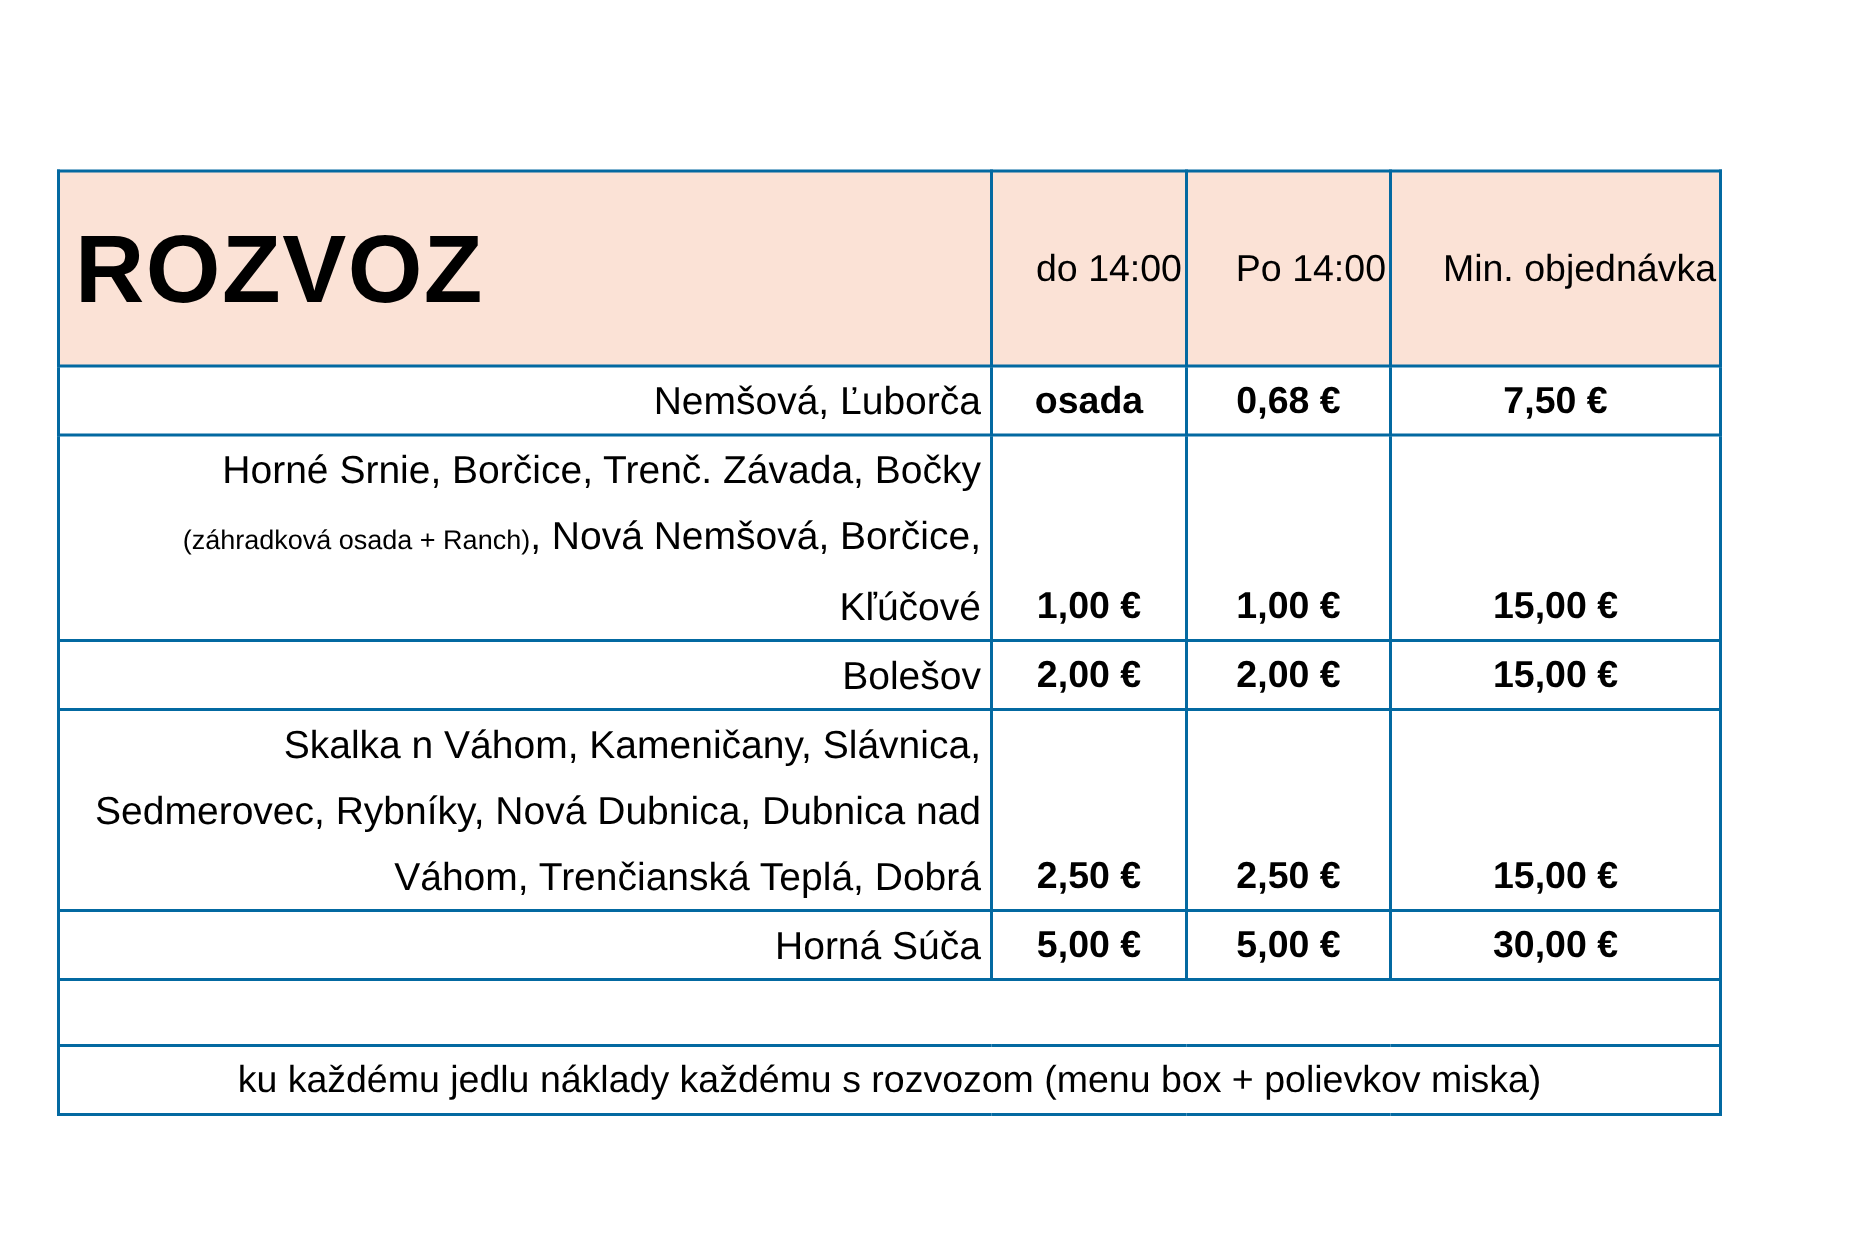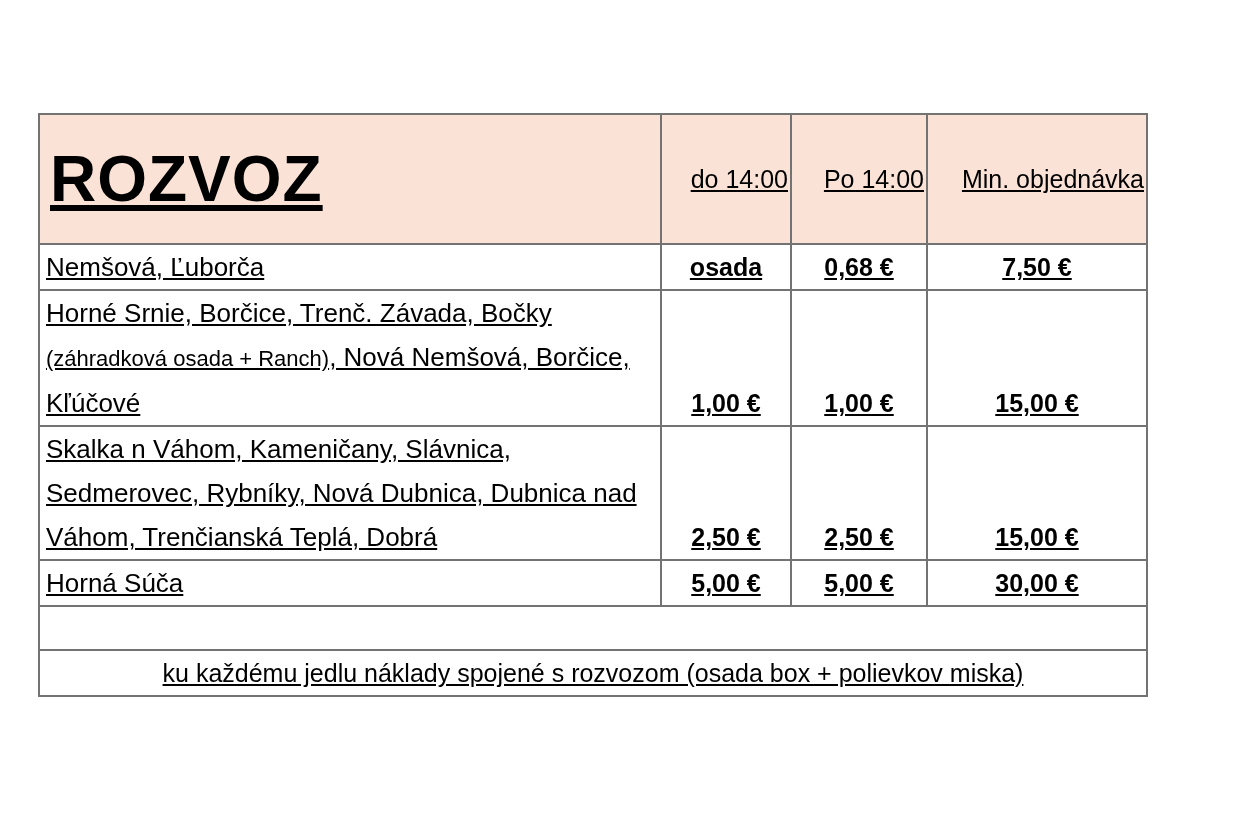--- a/index.html
+++ b/index.html
@@ -1,29 +1,29 @@
 <!DOCTYPE html>
 <html><head>
 <meta charset="utf-8">
 <style>
   html, body { margin: 0; padding: 0; background: #ffffff; }
   body { width: 1241px; height: 834px; position: relative; overflow: hidden;
          font-family: "Liberation Sans", "DejaVu Sans", sans-serif; color: #000; }
   table { position: absolute; left: 38px; top: 113px; width: 1108px;
           border-collapse: collapse; table-layout: fixed; }
-  td { border: 2px solid #737373; padding: 0 6px; vertical-align: bottom;
-       font-size: 26px; line-height: 44px; text-decoration: underline; }
+  td { border: 2px solid #0369a1; padding: 0 6px; vertical-align: bottom;
+       font-size: 26px; line-height: 44px; }
   col.c1 { width: 622px; } col.c2 { width: 130px; } col.c3 { width: 136px; } col.c4 { width: 220px; }
   .hdr td { background: #fbe2d6; height: 104px; }
   .hdr td.title { font-size: 64px; font-weight: bold; vertical-align: middle; line-height: 64px;
                   padding-left: 10px; letter-spacing: 1px; }
   .hdr td.col { text-align: right; vertical-align: middle; font-size: 25px; line-height: 44px; padding: 12px 2px; }
-  td.loc { text-align: left; vertical-align: top; }
+  td.loc { text-align: right; vertical-align: top; }
   td.val { text-align: center; font-weight: bold; font-size: 25px; }
-  .small { font-size: 22px; }
+  .small { font-size: 18px; }
   td.empty { height: 42px; }
   td.note { text-align: center; font-size: 25px; vertical-align: middle; }
 </style>
 </head>
 <body>
 
 <table>
   <colgroup>
       <col class="c1">
       <col class="c2">
@@ -43,31 +43,37 @@
     <td class="val">0,68 €</td>
     <td class="val">7,50 €</td>
   </tr>
   <tr>
     <td class="loc"><span>Horné Srnie, Borčice, Trenč. Závada, Bočky</span><br><span class="small">(záhradková osada + Ranch)</span><span>, Nová Nemšová, Borčice, Kľúčové</span></td>
     <td class="val">1,00 €</td>
     <td class="val">1,00 €</td>
     <td class="val">15,00 €</td>
   </tr>
   <tr>
+    <td class="loc">Bolešov</td>
+    <td class="val">2,00 €</td>
+    <td class="val">2,00 €</td>
+    <td class="val">15,00 €</td>
+  </tr>
+  <tr>
     <td class="loc">Skalka n Váhom, Kameničany, Slávnica, Sedmerovec, Rybníky, Nová Dubnica, Dubnica nad Váhom, Trenčianská Teplá, Dobrá</td>
     <td class="val">2,50 €</td>
     <td class="val">2,50 €</td>
     <td class="val">15,00 €</td>
   </tr>
   <tr>
     <td class="loc">Horná Súča</td>
     <td class="val">5,00 €</td>
     <td class="val">5,00 €</td>
     <td class="val">30,00 €</td>
   </tr>
   <tr>
     <td class="empty" colspan="4"></td>
   </tr>
   <tr>
-    <td class="note" colspan="4">ku každému jedlu náklady spojené s rozvozom (osada box + polievkov miska)</td>
+    <td class="note" colspan="4">ku každému jedlu náklady každému s rozvozom (menu box + polievkov miska)</td>
   </tr>
 </tbody>
   </table>
 
 </body></html>

